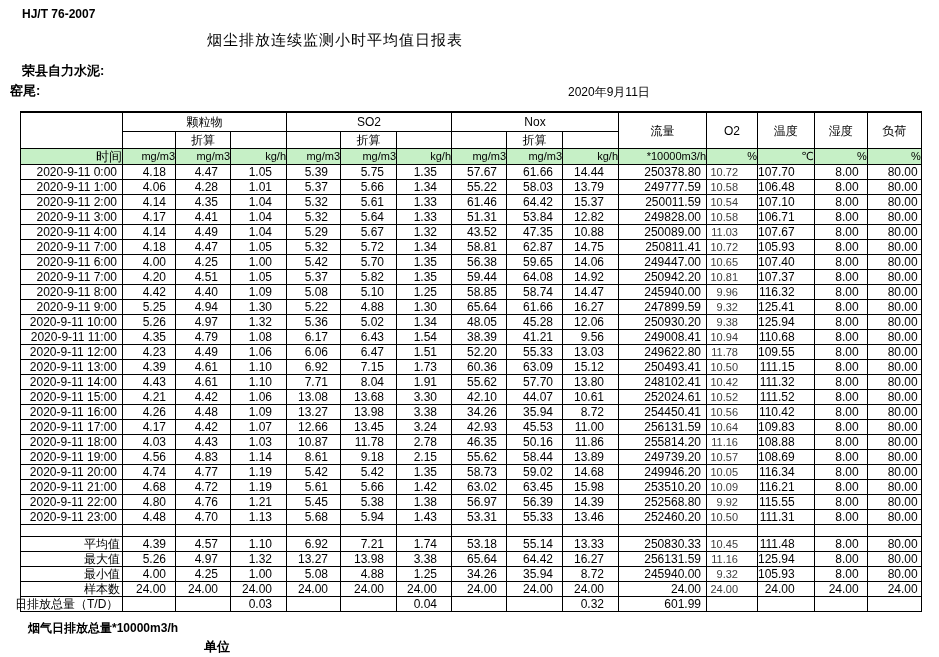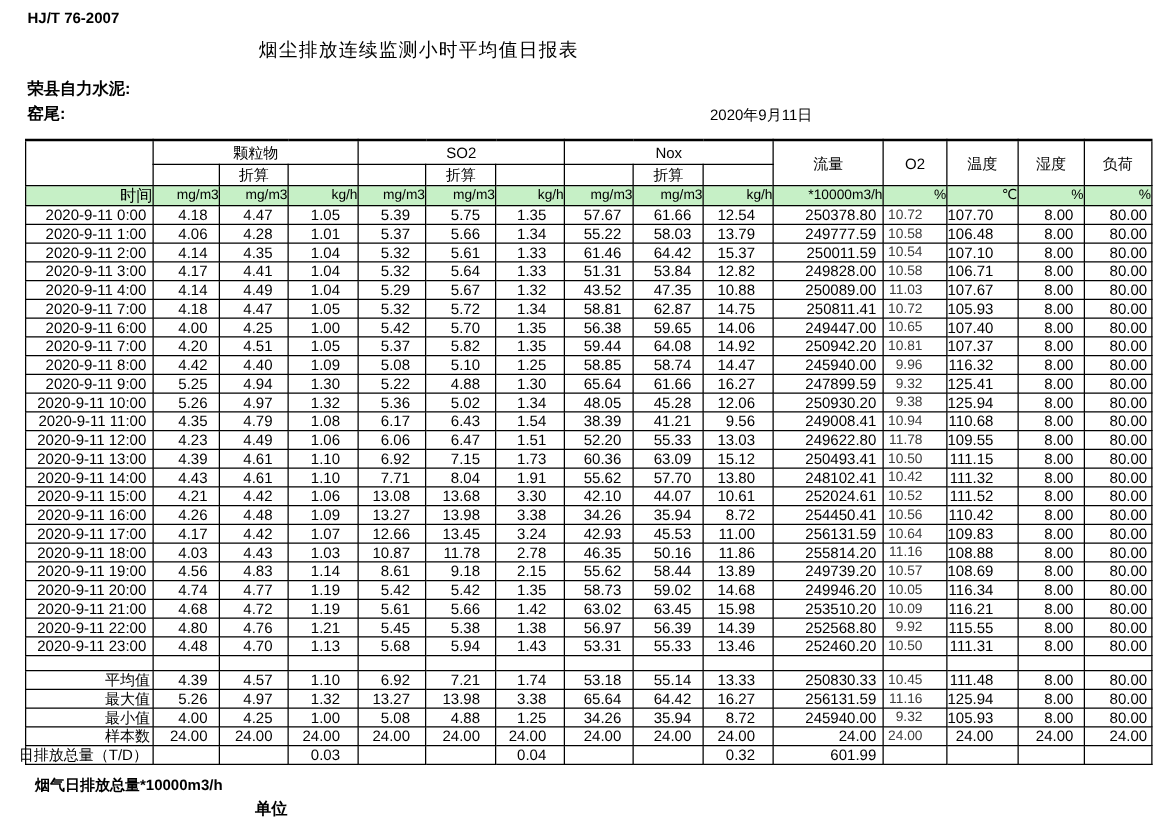--- a/index.html
+++ b/index.html
@@ -5,21 +5,21 @@
   html,body { margin:0; padding:0; }
   body {
     width:939px; height:657px; background:#ffffff; position:relative;
     overflow:hidden; color:#000;
     font-family:"Liberation Sans","DejaVu Sans",sans-serif;
   }
   .abs { position:absolute; white-space:nowrap; }
   .std-label   { left:22px; top:7px;  font-size:12px; font-weight:bold; }
   .page-title  { left:207px; top:31px; font-size:15px; font-weight:normal; letter-spacing:1px; }
   .company     { left:22px; top:62px; font-size:13px; font-weight:bold; }
-  .site        { left:22px; top:82px; font-size:13px; font-weight:bold; }
+  .site        { left:10px; top:82px; font-size:13px; font-weight:bold; }
   .date        { left:568px; top:84px; font-size:12px; }
   .table-wrap  { left:20px; top:111px; }
   .foot-note   { left:12px; top:620px; font-size:12px; font-weight:bold;margin-left:16px; }
   .foot-report { left:12px; top:656px; font-size:13px; font-weight:bold; }
   .foot-unit   { left:204px; top:638px; font-size:13px; font-weight:bold; }
 
   table { border-collapse:collapse; table-layout:fixed; border-top:2px solid #000; }
   th, td {
     border:1px solid #000; padding:0; line-height:1;
     white-space:nowrap; overflow:visible; font-weight:normal;
@@ -117,21 +117,21 @@
         <tr class="data-row">
           <td class="c-time">2020-9-11 0:00</td>
           <td class="c-pm">4.18</td>
           <td class="c-pmc">4.47</td>
           <td class="c-kgh">1.05</td>
           <td class="c-so2">5.39</td>
           <td class="c-so2c">5.75</td>
           <td class="c-kgh">1.35</td>
           <td class="c-nox">57.67</td>
           <td class="c-noxc">61.66</td>
-          <td class="c-kgh">12.54</td>
+          <td class="c-kgh">14.44</td>
           <td class="c-flow">250378.80</td>
           <td class="c-o2">10.72</td>
           <td class="c-temp">107.70</td>
           <td class="c-hum">8.00</td>
           <td class="c-load">80.00</td>
         </tr>
         <tr class="data-row">
           <td class="c-time">2020-9-11 1:00</td>
           <td class="c-pm">4.06</td>
           <td class="c-pmc">4.28</td>

